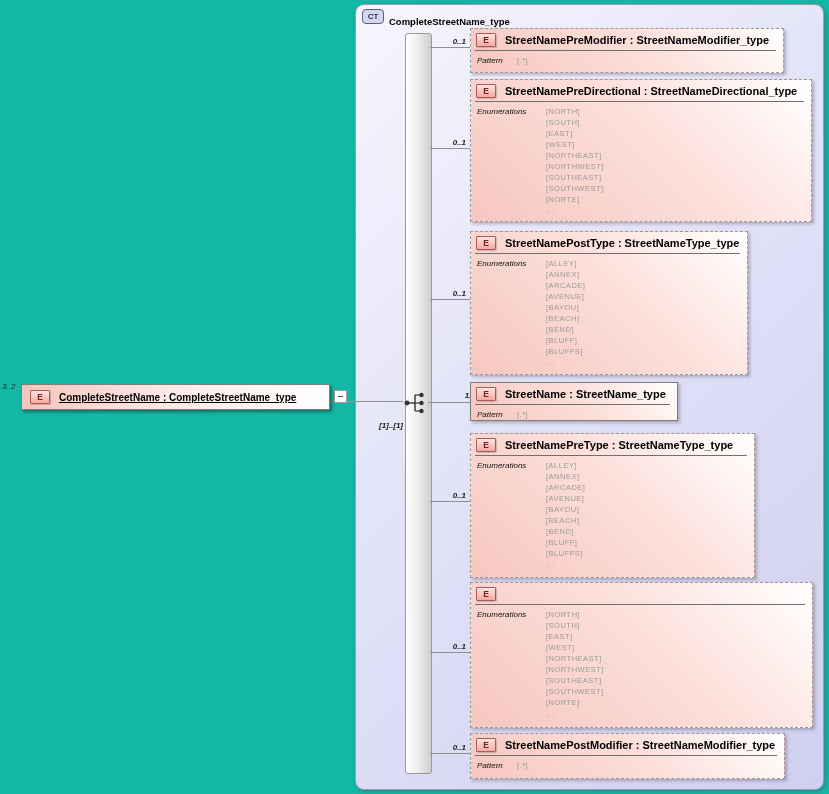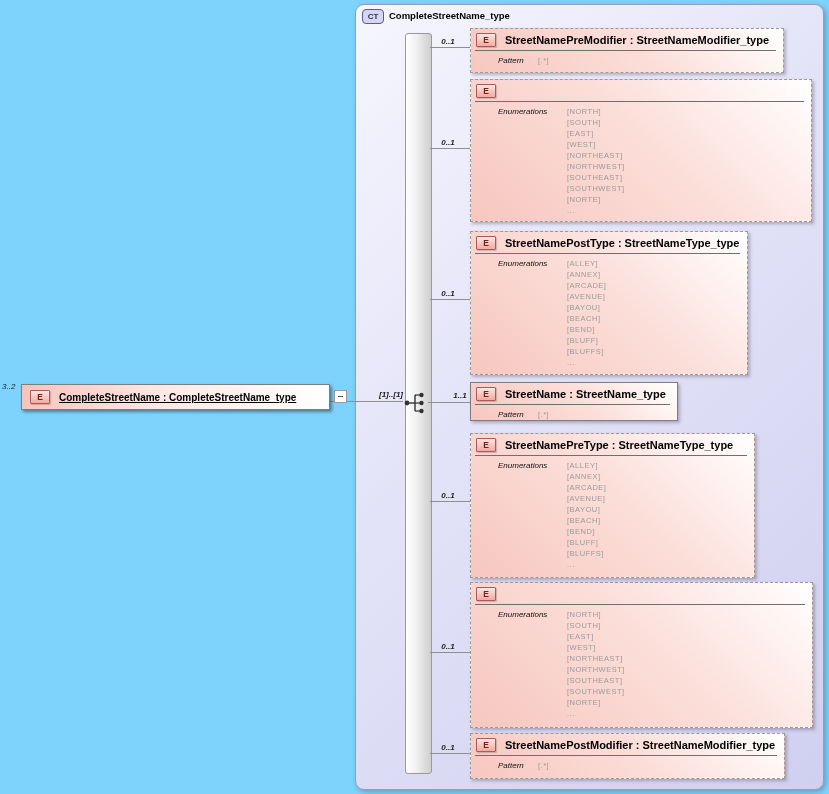--- a/index.html
+++ b/index.html
@@ -1,60 +1,60 @@
 <!DOCTYPE html>
 <html><head>
 <meta charset="utf-8">
 <style>
   html,body{margin:0;padding:0;background:#fff;}
-  #canvas{position:relative;width:829px;height:794px;background:#7dd3fc;
+  #canvas{position:relative;width:829px;height:794px;background:#14b8a6;
           font-family:"Liberation Sans",sans-serif;overflow:hidden;}
 
   
   .ct-container{position:absolute;left:355px;top:4px;width:467px;height:784px;
     border:1px solid #9b9bb2;border-radius:9px;
     background:linear-gradient(135deg,#f6f6fe 0%,#e2e2f8 45%,#cfcff0 100%);
     box-shadow:2px 2px 5px rgba(60,60,90,.35);}
   .ct-badge{position:absolute;left:6px;top:4px;width:20px;height:13px;
     border:1px solid #5c5c80;border-radius:4px;background:#d6d6f2;
     color:#33334f;font-size:8px;font-weight:bold;
     display:flex;align-items:center;justify-content:center;}
-  .ct-title{position:absolute;left:33px;top:5px;font-size:9.5px;font-weight:bold;color:#000;white-space:nowrap;}
+  .ct-title{position:absolute;left:33px;top:11px;font-size:9.5px;font-weight:bold;color:#000;white-space:nowrap;}
 
   
   .mg-bar{position:absolute;left:405px;top:33px;width:25px;height:739px;
     border:1px solid #9a9a9a;border-radius:3px;
     background:linear-gradient(90deg,#ffffff 0%,#f1f1f1 40%,#cfcfcf 100%);}
 
   
   .h-line{position:absolute;height:1px;background:#8f8f8f;}
-  .card-label{position:absolute;width:36px;text-align:center;
+  .card-label{position:absolute;width:36px;text-align:right;
     font-size:8px;font-style:italic;font-weight:bold;color:#222;white-space:nowrap;}
   .conn-card{position:absolute;font-size:8px;font-style:italic;font-weight:bold;color:#222;
-    width:40px;text-align:right;white-space:nowrap;}
+    width:40px;text-align:right;white-space:nowrap;margin-top:31px;}
   .toggle-box{position:absolute;left:334px;top:390px;width:11px;height:11px;
     background:#fff;border:1px solid #9a9a9a;display:flex;align-items:center;justify-content:center;}
   .toggle-box::before{content:"";display:block;width:5px;height:1px;background:#555;}
 
   
   .elem-box{position:absolute;
     background:linear-gradient(225deg,#ffffff 0%,#fcdfda 45%,#f6c7bf 100%);
     box-shadow:2px 2px 3px rgba(110,100,120,.45);}
   .dashed{border:1px dashed #9a9a9a;}
   .solid{border:1px solid #7d7d7d;}
   .elem-header{height:21px;display:flex;align-items:center;gap:9px;padding:0 5px;}
   .e-icon{flex:0 0 auto;width:18px;height:12px;border:1px solid #a85b5b;border-radius:1px;
     background:linear-gradient(180deg,#fde6e2 0%,#f3aaa2 100%);
     color:#7c1f1f;font-size:8.5px;font-weight:bold;
     display:flex;align-items:center;justify-content:center;
     box-shadow:1px 1px 1px rgba(0,0,0,.18);}
   .elem-title{font-size:11px;font-weight:bold;color:#000;white-space:nowrap;}
   .elem-sep{border-top:1px solid #6f6f6f;margin:0 7px 0 4px;}
   .elem-body{display:flex;align-items:flex-start;padding:4px 4px 0 6px;}
-  .facet-label{font-size:8px;font-style:italic;color:#111;flex:0 0 auto;line-height:11px;margin-left:21px;}
+  .facet-label{font-size:8px;font-style:italic;color:#111;flex:0 0 auto;line-height:11px;}
   .body-enum .facet-label{width:69px;}
   .body-pattern .facet-label{width:40px;}
   .facet-values div{font-size:7.5px;color:#9a9a9a;line-height:11px;letter-spacing:.5px;white-space:nowrap;}
 
   
   .root-card{position:absolute;left:2px;top:382px;font-size:8px;font-style:italic;color:#222;}
   .root-box{position:absolute;left:21px;top:384px;width:309px;height:26px;
     border:1px solid #7d7d7d;
     background:linear-gradient(100deg,#f6c3bb 0%,#fde8e5 45%,#ffffff 100%);
     box-shadow:2px 2px 3px rgba(0,0,0,.4);
@@ -124,20 +124,21 @@
       <span class="facet-label">Pattern</span>
       <div class="facet-values">
           <div>[.*]</div>
         </div>
     </div>
   </div>
 
   <div class="elem-box dashed" style="left:470px;top:79px;width:340px;height:141px;">
     <div class="elem-header">
       <span class="e-icon">E</span>
+      <span class="elem-title">StreetNamePreDirectional : StreetNameDirectional_type</span>
     </div>
     <div class="elem-sep"></div>
     <div class="elem-body body-enum">
       <span class="facet-label">Enumerations</span>
       <div class="facet-values">
           <div>[NORTH]</div>
           <div>[SOUTH]</div>
           <div>[EAST]</div>
           <div>[WEST]</div>
           <div>[NORTHEAST]</div>

